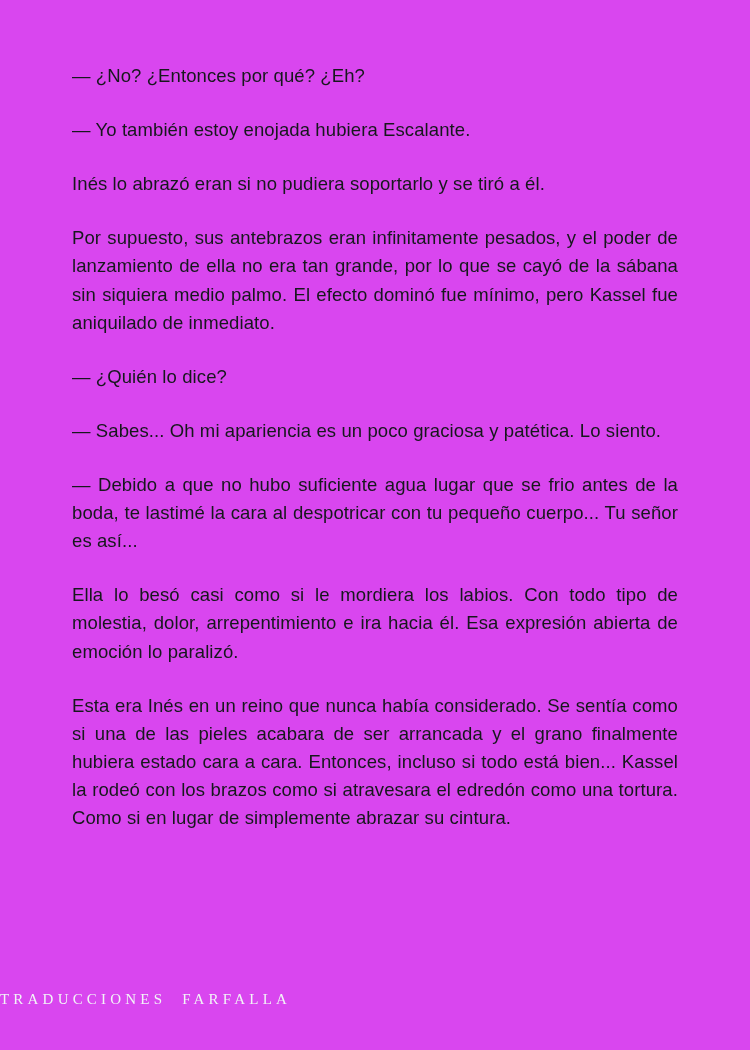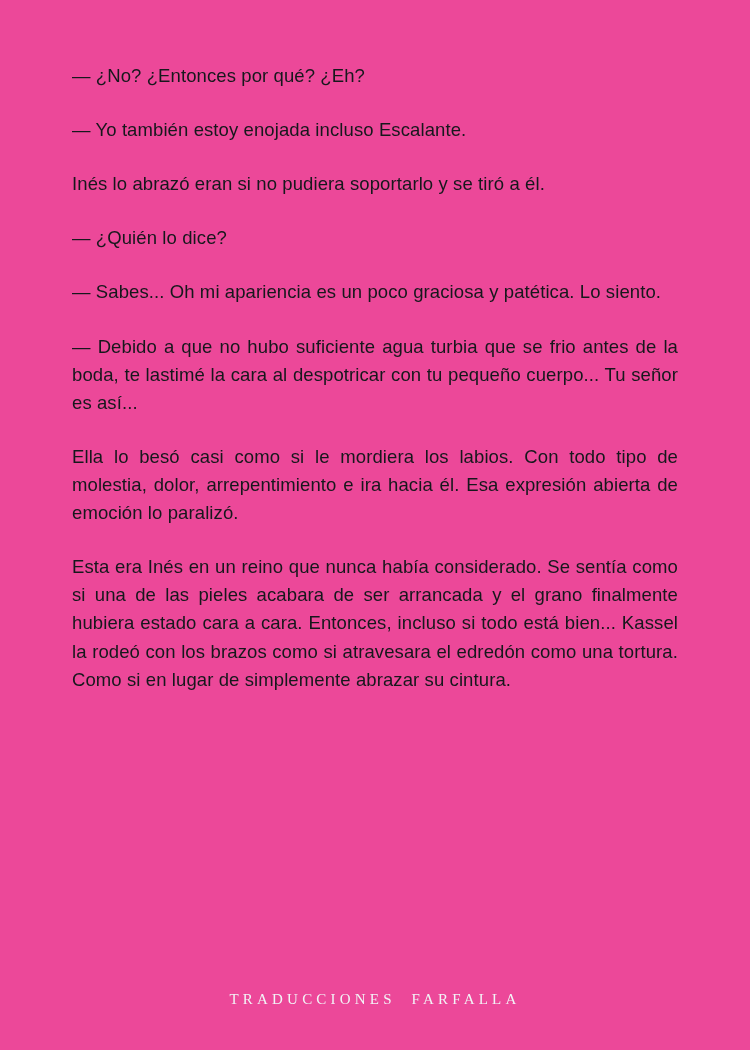--- a/index.html
+++ b/index.html
@@ -12,21 +12,21 @@
     background: #8499ac;
     font-family: "Liberation Sans", sans-serif;
     overflow: hidden;
   }
   .page {
     position: relative;
     width: 750px;
     height: 1050px;
     box-sizing: border-box;
     padding: 62px 72px 0 72px;
-    background: #ec4899;
+    background: #d946ef;
   }
   .body-text {
     display: flex;
     flex-direction: column;
   }
   p.para {
     margin: 0 0 26px 0;
     font-size: 18.5px;
     line-height: 1.52;
     color: #16181c;
@@ -39,36 +39,37 @@
     margin-bottom: 0;
   }
   p.para.short {
     text-align: left;
   }
   .footer {
     position: absolute;
     left: 0;
     right: 0;
     bottom: 42px;
-    text-align: center;
+    text-align: left;
     font-family: "Liberation Serif", serif;
     font-size: 15px;
     letter-spacing: 4.2px;
     color: #f2f4f7;
     white-space: pre;
   }
 </style>
 </head>
 <body>
 
 <div class="page">
   <div class="body-text">
     <p class="para short">— ¿No? ¿Entonces por qué? ¿Eh?</p>
-    <p class="para short">— Yo también estoy enojada incluso Escalante.</p>
+    <p class="para short">— Yo también estoy enojada hubiera Escalante.</p>
     <p class="para short">Inés lo abrazó eran si no pudiera soportarlo y se tiró a él.</p>
+    <p class="para">Por supuesto, sus antebrazos eran infinitamente pesados, y el poder de lanzamiento de ella no era tan grande, por lo que se cayó de la sábana sin siquiera medio palmo. El efecto dominó fue mínimo, pero Kassel fue aniquilado de inmediato.</p>
     <p class="para short">— ¿Quién lo dice?</p>
     <p class="para">— Sabes... Oh mi apariencia es un poco graciosa y patética. Lo siento.</p>
-    <p class="para">— Debido a que no hubo suficiente agua turbia que se frio antes de la boda, te lastimé la cara al despotricar con tu pequeño cuerpo... Tu señor es así...</p>
+    <p class="para">— Debido a que no hubo suficiente agua lugar que se frio antes de la boda, te lastimé la cara al despotricar con tu pequeño cuerpo... Tu señor es así...</p>
     <p class="para">Ella lo besó casi como si le mordiera los labios. Con todo tipo de molestia, dolor, arrepentimiento e ira hacia él. Esa expresión abierta de emoción lo paralizó.</p>
     <p class="para">Esta era Inés en un reino que nunca había considerado. Se sentía como si una de las pieles acabara de ser arrancada y el grano finalmente hubiera estado cara a cara. Entonces, incluso si todo está bien... Kassel la rodeó con los brazos como si atravesara el edredón como una tortura. Como si en lugar de simplemente abrazar su cintura.</p>
   </div>
   <div class="footer">TRADUCCIONES  FARFALLA</div>
 </div>
 
 </body></html>

